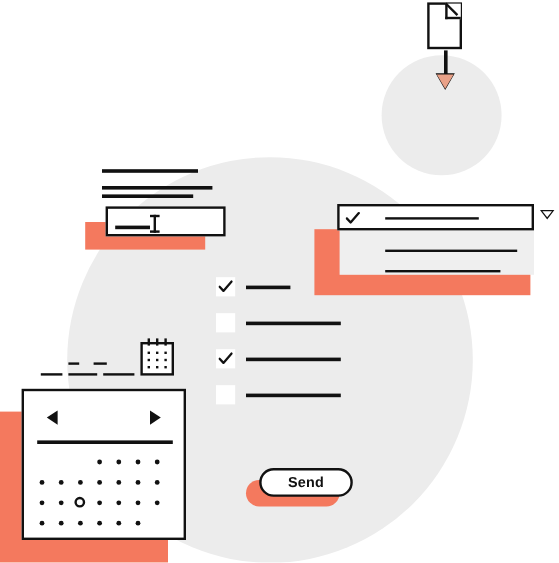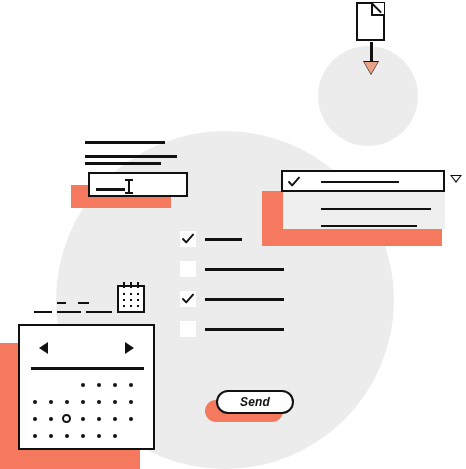--- a/index.html
+++ b/index.html
@@ -85,21 +85,21 @@
   .cal-dot{position:absolute;width:4.4px;height:4.4px;border-radius:50%;background:#111111;}
   .cal-today{position:absolute;width:9px;height:9px;border-radius:50%;
       border:2.2px solid #111111;background:#ffffff;box-sizing:border-box;}
 
   
   .send-shadow{left:205px;top:400px;width:78px;height:22px;border-radius:11px;}
   .send-btn{position:absolute;left:216px;top:390px;width:78px;height:24px;border-radius:13px;
       background:#ffffff;border:2.6px solid #111111;box-sizing:border-box;
       display:flex;align-items:center;justify-content:center;
       font-family:"Liberation Sans",sans-serif;font-weight:bold;font-size:12px;color:#111111;
-      letter-spacing:.2px;cursor:pointer;font-style:italic;}
+      letter-spacing:.2px;cursor:pointer;}
 </style>
 </head>
 <body>
 
 <div id="stage">
 
   <div class="bg-circle-big"></div>
   <div class="bg-circle-small"></div>
 
   <div class="doc">

